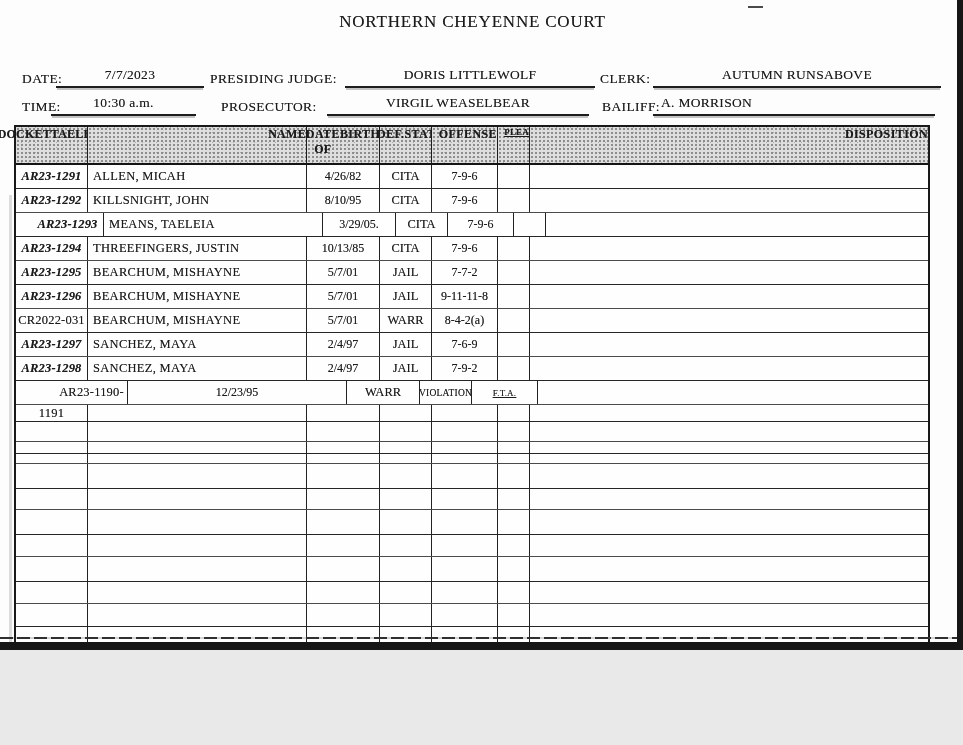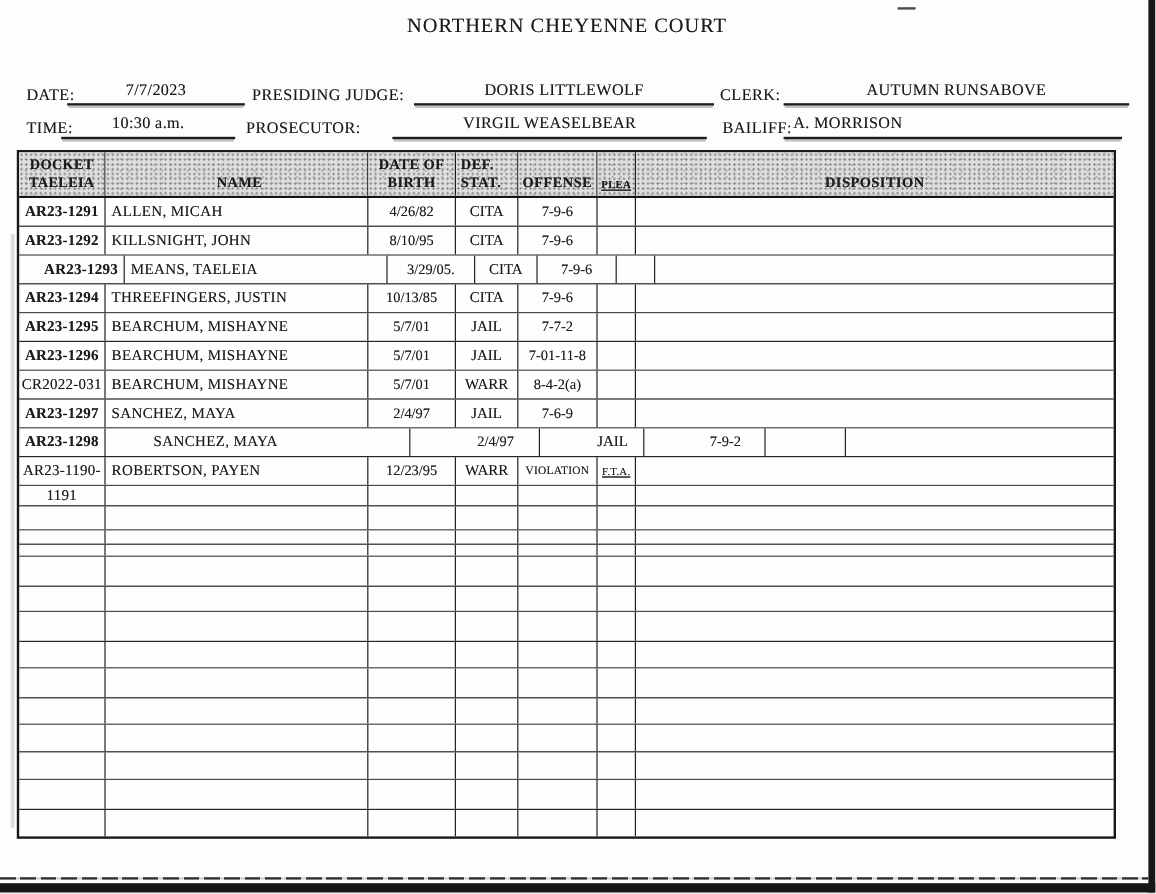--- a/index.html
+++ b/index.html
@@ -1,19 +1,19 @@
 <!DOCTYPE html>
 <html><head>
 <meta charset="utf-8">
 <style>
   * { box-sizing: border-box; margin: 0; padding: 0; }
   html,body { background:#e9e9e9; }
   .page {
     position: relative;
-    width: 963px; height: 744px;
+    width: 963px; height: 650px;
     background: #fdfdfd;
     overflow: hidden;
     font-family: "Liberation Serif", "DejaVu Serif", serif;
     color: #1b1b1b;
     text-shadow: 0 0 0.5px rgba(40,40,40,0.55);
   }
   
   .title-block { position:absolute; left:0; top:12px; width:945px; text-align:center; }
   .t1 { font-size:17px; letter-spacing:0.8px; }
   .t2 { font-size:16.5px; letter-spacing:0.7px; margin-top:4px; }
@@ -38,37 +38,37 @@
   .thead { height:38px; border-bottom:2px solid #141414; }
   .hcell {
     background-color:#dedede;
     background-image:
       radial-gradient(circle, #8d8d8d 0.8px, transparent 0.95px),
       radial-gradient(circle, #ababab 0.8px, transparent 0.95px);
     background-size: 4px 4px, 7px 5px;
     background-position: 0 0, 2px 3px;
     border-right:1.6px solid #1c1c1c;
     font-weight:700; font-size:12px; letter-spacing:0.4px;
-    display:flex; flex-direction:column; justify-content:center;
+    display:flex; flex-direction:row; justify-content:center;
     text-align:center; line-height:1.25;
   }
   .hcell:last-child { border-right:none; }
   .hcell.bottom { justify-content:flex-end; padding-bottom:3px; }
   .hcell.c-stat { text-align:left; padding-left:4px; }
   .trow { border-bottom:1.5px solid #262626; }
   .trow:nth-child(even) { border-bottom-color:#4a4a4a; }
   .trow:last-child { border-bottom:none; }
   .tcell {
     border-right:1.5px solid #222;
     display:flex; align-items:center; overflow:hidden;
     font-size:12.5px; white-space:nowrap;
   }
   .tcell:last-child { border-right:none; }
   .c-docket { justify-content:center; letter-spacing:0.2px; }
-  .c-docket.bold { font-weight:700; }
+  .c-docket.bold { font-weight:700;font-style:italic; }
   .c-name { padding-left:5px; letter-spacing:0.3px; }
   .c-dob, .c-stat, .c-offense, .c-plea { justify-content:center; }
   .c-dob { font-size:12px; }
   .c-offense { font-size:12px; }
   .c-offense.small { font-size:9.5px; letter-spacing:0.2px; }
   .c-plea { font-size:9px; letter-spacing:0.2px;text-decoration:underline; }
   
   .right-edge-bar { position:absolute; right:0; top:0; width:6px; height:745px; background:#161616; }
   .bottom-bar { position:absolute; left:0; bottom:0; width:963px; height:8px; background:#161616; }
   .bottom-dashed {
@@ -92,21 +92,21 @@
 
   <div class="lbl" style="left:210px;top:71px">PRESIDING JUDGE:</div>
   <div class="val" style="left:345px;top:67px;width:250px">DORIS LITTLEWOLF</div>
 
   <div class="lbl" style="left:600px;top:71px">CLERK:</div>
   <div class="val" style="left:653px;top:67px;width:288px">AUTUMN RUNSABOVE</div>
 
   <div class="lbl" style="left:22px;top:99px">TIME:</div>
   <div class="val" style="left:51px;top:95px;width:145px">10:30 a.m.</div>
 
-  <div class="lbl" style="left:205px;top:99px">PROSECUTOR:</div>
+  <div class="lbl" style="left:221px;top:99px">PROSECUTOR:</div>
   <div class="val" style="left:327px;top:95px;width:262px">VIRGIL WEASELBEAR</div>
 
   <div class="lbl" style="left:602px;top:99px">BAILIFF:</div>
   <div class="val left" style="left:653px;top:95px;width:282px">A. MORRISON</div>
 
   <div class="dtable">
     <div class="thead">
       <div class="hcell c-docket">
         <div>DOCKET</div>
         <div>TAELEIA</div>
@@ -176,21 +176,21 @@
           <div class="tcell c-stat">JAIL</div>
           <div class="tcell c-offense">7-7-2</div>
           <div class="tcell c-plea"></div>
           <div class="tcell c-dispo"></div>
         </div>
         <div class="trow" style="height: 24px;">
           <div class="tcell c-docket bold">AR23-1296</div>
           <div class="tcell c-name">BEARCHUM, MISHAYNE</div>
           <div class="tcell c-dob">5/7/01</div>
           <div class="tcell c-stat">JAIL</div>
-          <div class="tcell c-offense">7-01-11-8</div>
+          <div class="tcell c-offense">9-11-11-8</div>
           <div class="tcell c-plea"></div>
           <div class="tcell c-dispo"></div>
         </div>
         <div class="trow" style="height: 24px;">
           <div class="tcell c-docket">CR2022-031</div>
           <div class="tcell c-name">BEARCHUM, MISHAYNE</div>
           <div class="tcell c-dob">5/7/01</div>
           <div class="tcell c-stat">WARR</div>
           <div class="tcell c-offense">8-4-2(a)</div>
           <div class="tcell c-plea"></div>
@@ -198,32 +198,31 @@
         </div>
         <div class="trow" style="height: 24px;">
           <div class="tcell c-docket bold">AR23-1297</div>
           <div class="tcell c-name">SANCHEZ, MAYA</div>
           <div class="tcell c-dob">2/4/97</div>
           <div class="tcell c-stat">JAIL</div>
           <div class="tcell c-offense">7-6-9</div>
           <div class="tcell c-plea"></div>
           <div class="tcell c-dispo"></div>
         </div>
-        <div class="trow" style="height: 24px; gap: 35px;">
+        <div class="trow" style="height: 24px;">
           <div class="tcell c-docket bold">AR23-1298</div>
           <div class="tcell c-name">SANCHEZ, MAYA</div>
           <div class="tcell c-dob">2/4/97</div>
           <div class="tcell c-stat">JAIL</div>
           <div class="tcell c-offense">7-9-2</div>
           <div class="tcell c-plea"></div>
           <div class="tcell c-dispo"></div>
         </div>
-        <div class="trow" style="height: 24px;">
+        <div class="trow" style="height: 24px; padding-left: 40px;">
           <div class="tcell c-docket">AR23-1190-</div>
-          <div class="tcell c-name">ROBERTSON, PAYEN</div>
           <div class="tcell c-dob">12/23/95</div>
           <div class="tcell c-stat">WARR</div>
           <div class="tcell c-offense small">VIOLATION</div>
           <div class="tcell c-plea">F.T.A.</div>
           <div class="tcell c-dispo"></div>
         </div>
         <div class="trow" style="height: 17px;">
           <div class="tcell c-docket">1191</div>
           <div class="tcell c-name"></div>
           <div class="tcell c-dob"></div>

